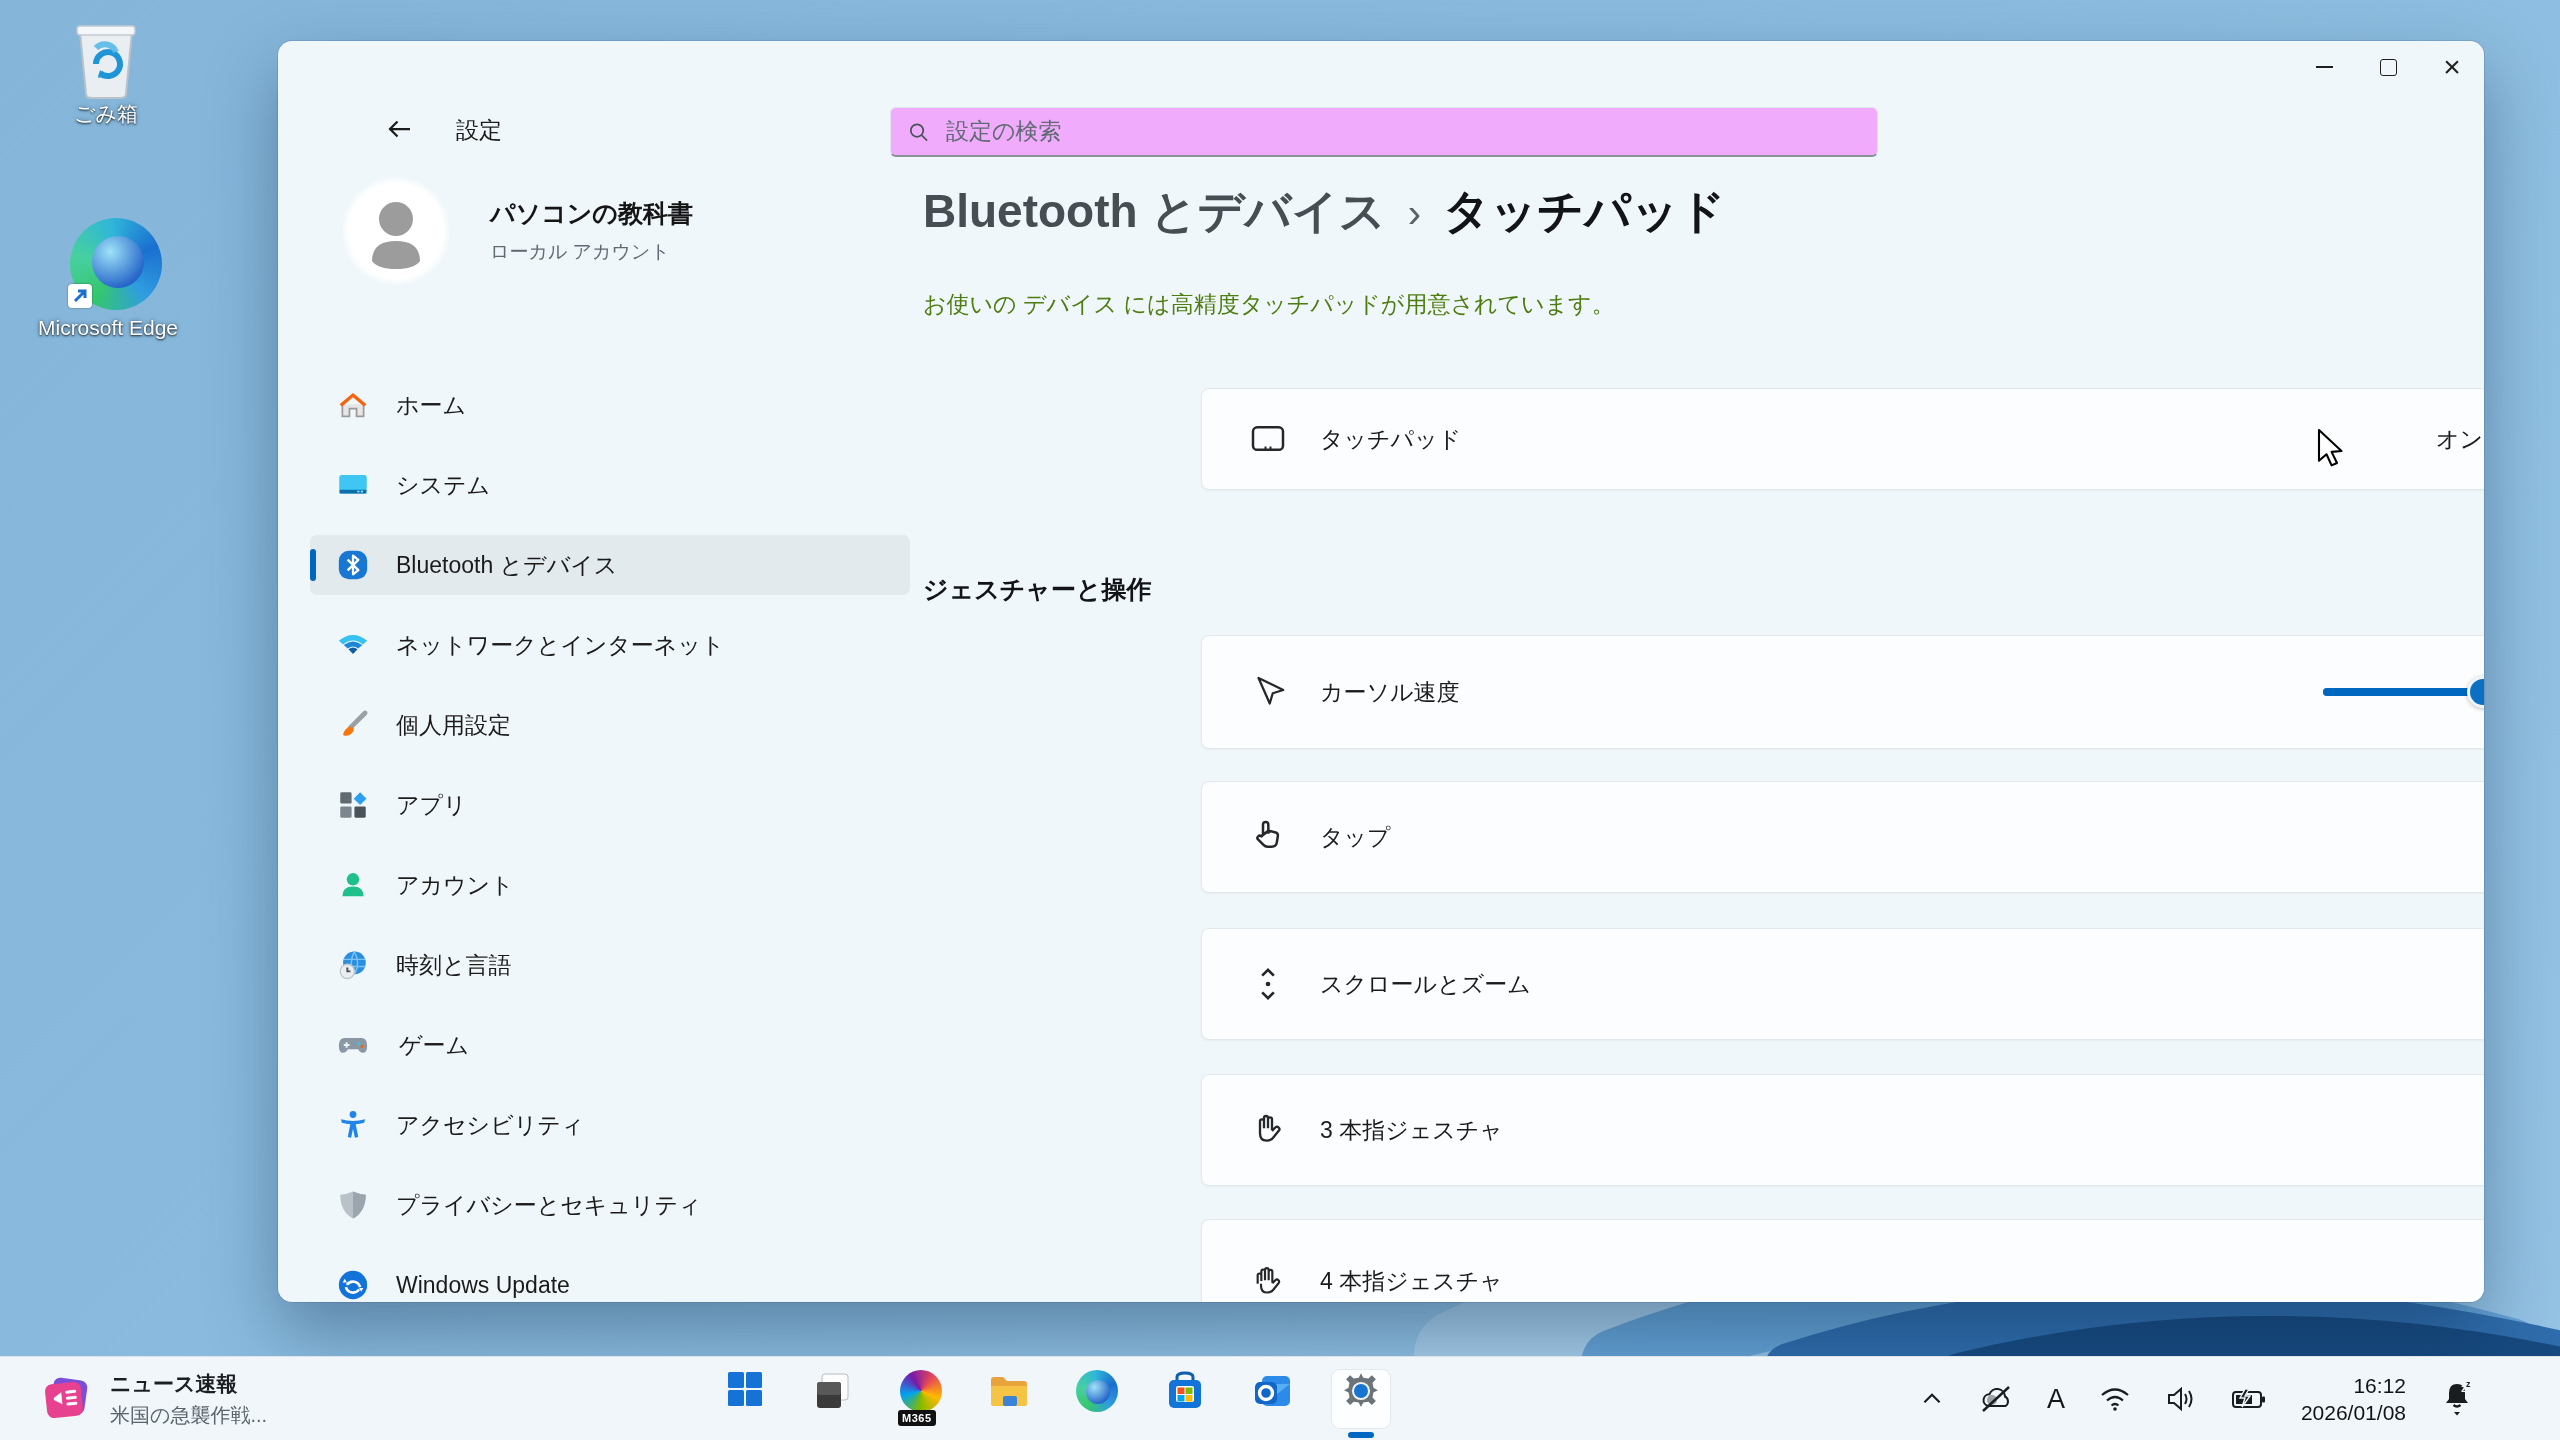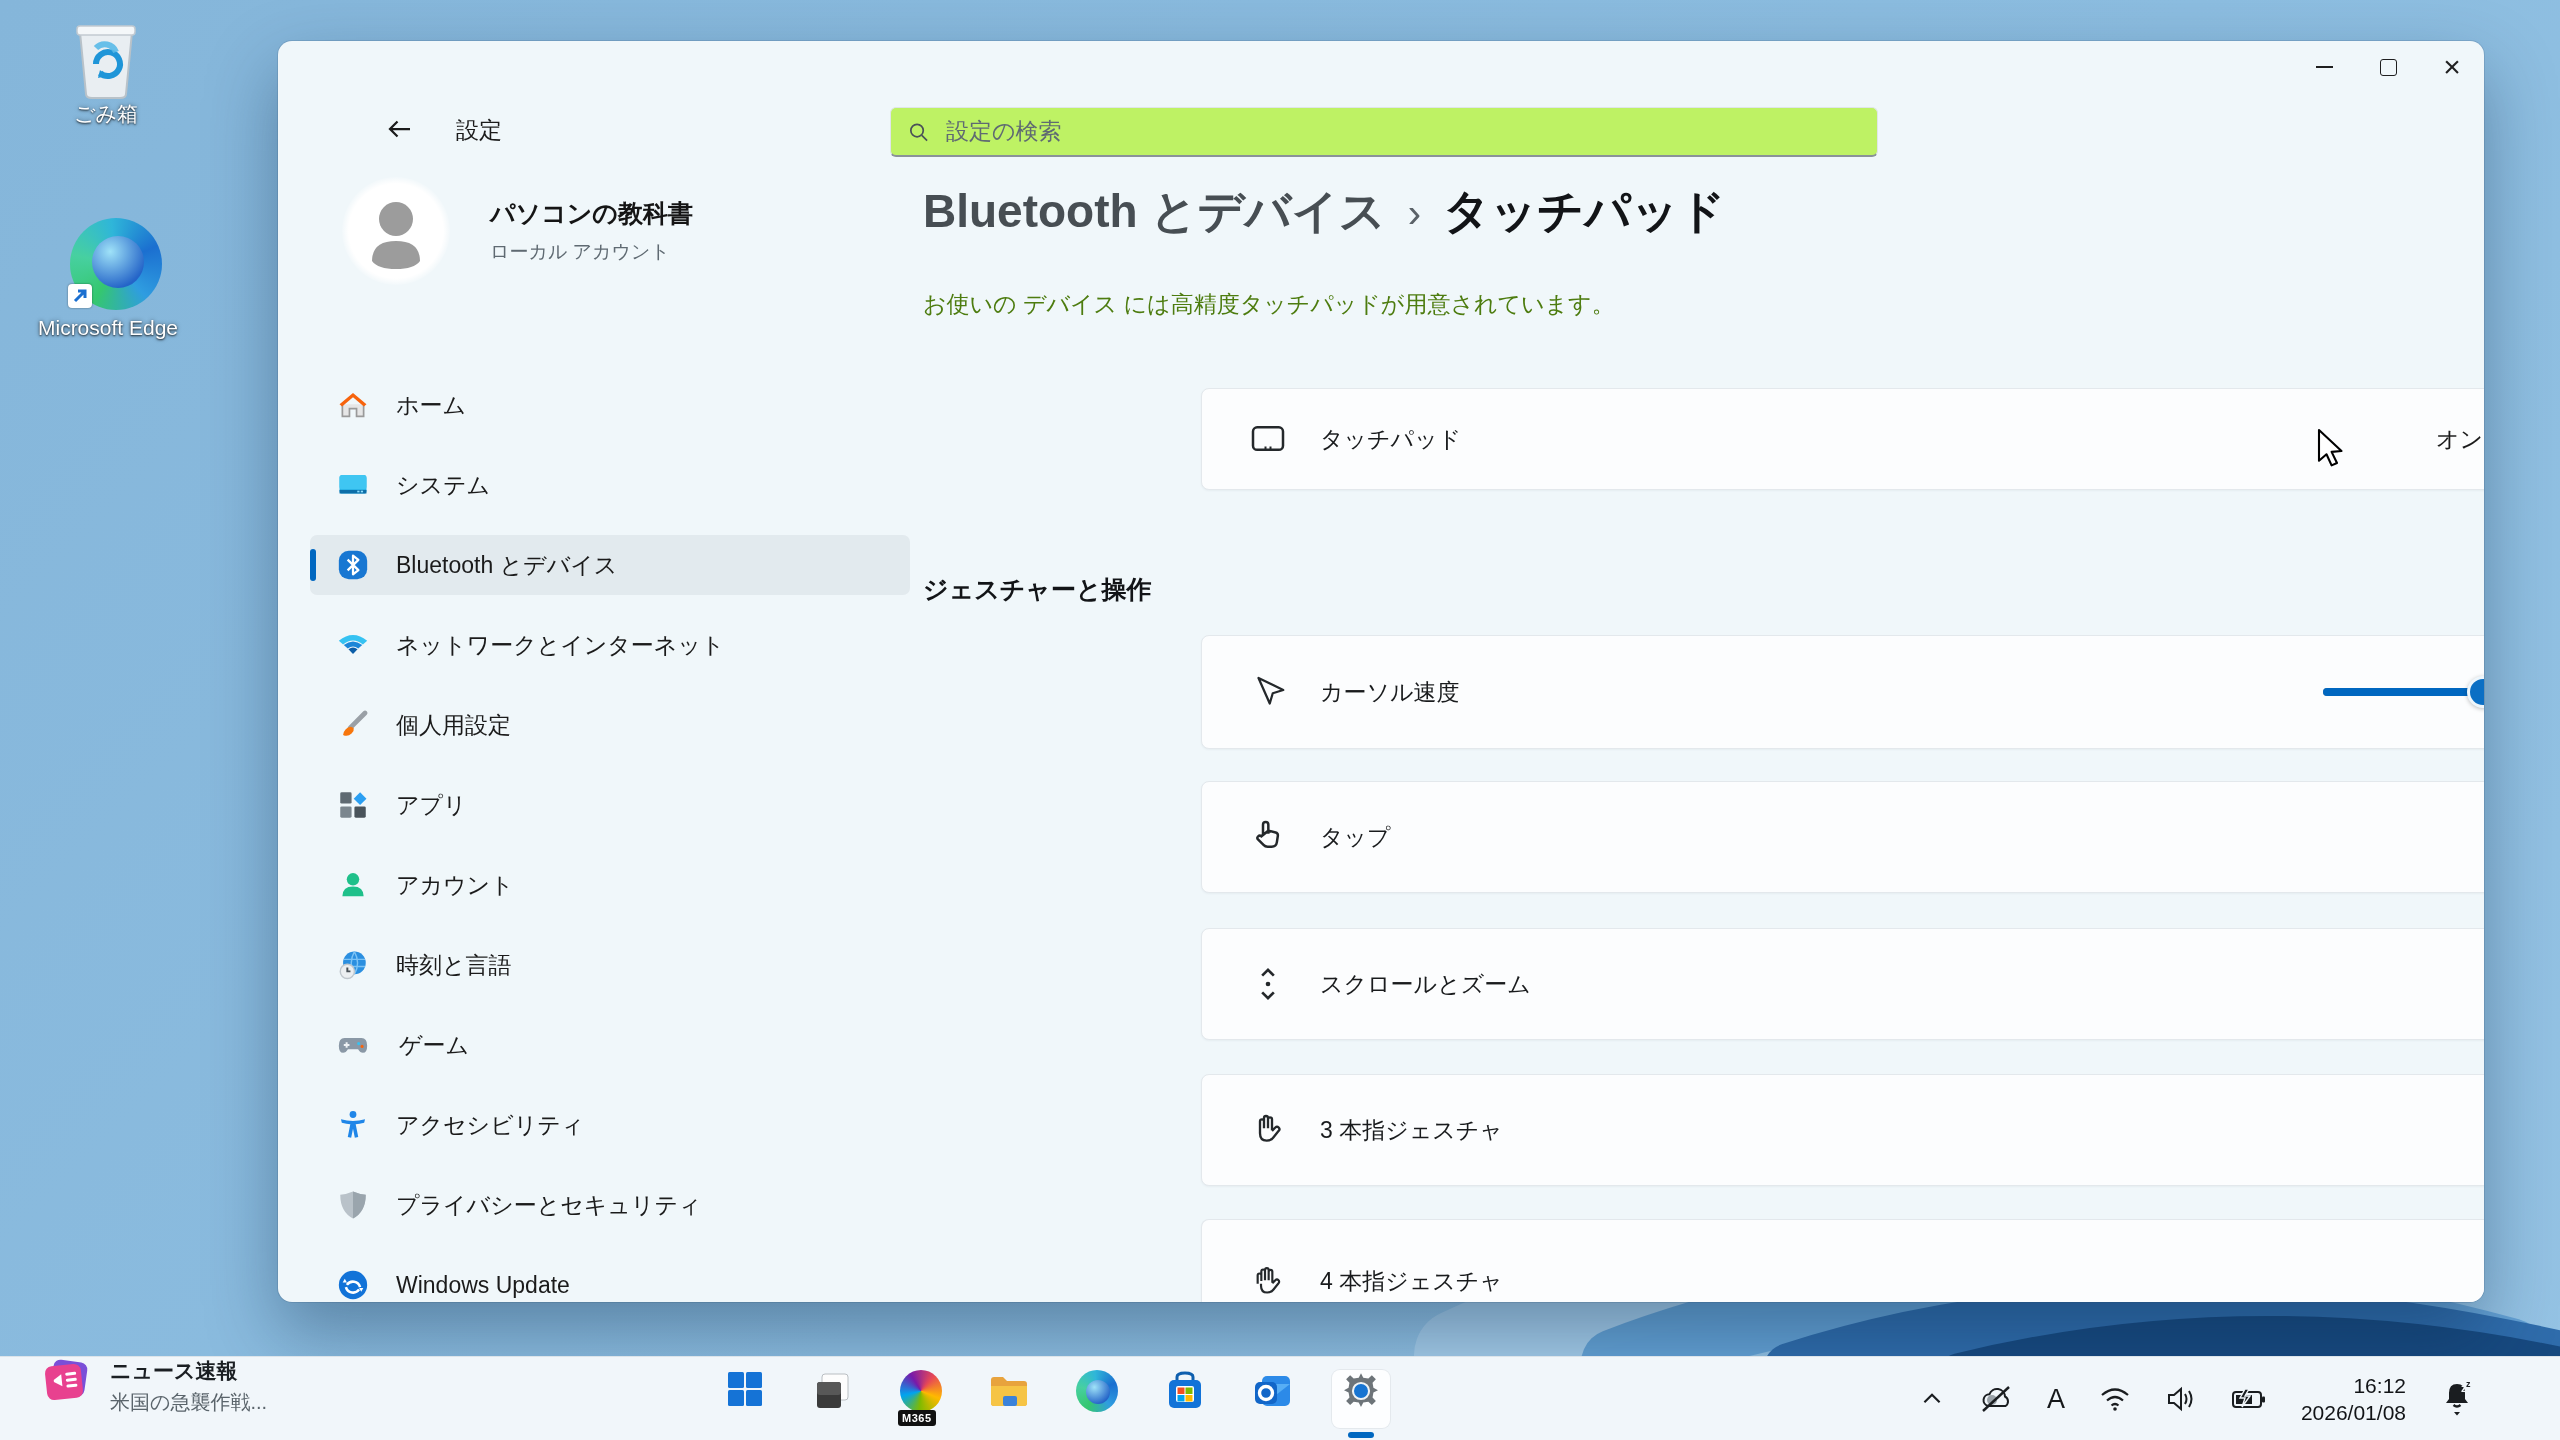--- a/index.html
+++ b/index.html
@@ -12,21 +12,21 @@
   
   .desk-label{color:#fff;font-size:21px;text-align:center;
     text-shadow:0 1px 2px rgba(0,0,0,.75),0 0 4px rgba(0,0,0,.5);}
 
   
   #win{left:278px;top:41px;width:2206px;height:1261px;background:#f0f7fa;border-radius:14px;
     box-shadow:0 30px 70px rgba(10,40,70,.38),0 0 0 1px rgba(60,90,120,.18);overflow:hidden;}
   .chrome-btn{width:64px;height:52px;display:flex;align-items:center;justify-content:center;color:#1f1f1f;}
   .titlebar-text{font-size:23px;color:#1b1b1b;}
 
-  .searchbox{left:612px;top:66px;width:988px;height:50px;background:#bef264;border:1px solid #e0e5e9;
+  .searchbox{left:612px;top:66px;width:988px;height:50px;background:#f0abfc;border:1px solid #e0e5e9;
     border-bottom:2px solid #8a9298;border-radius:6px;display:flex;align-items:center;gap:14px;padding:0 16px;box-sizing:border-box;}
   .searchbox input{border:none;outline:none;font-size:23px;color:#444;background:transparent;width:100%;
     font-family:"Liberation Sans","DejaVu Sans",sans-serif;}
   .searchbox input::placeholder{color:#5f6a72;opacity:1;}
 
   
   .acct-name{font-size:25px;font-weight:700;color:#151515;}
   .acct-sub{font-size:19px;color:#5f6a72;margin-top:6px;}
   .nav-item{left:32px;width:600px;height:60px;border-radius:7px;display:flex;align-items:center;gap:26px;
     padding-left:26px;box-sizing:border-box;font-size:23px;color:#1b1b1b;}
@@ -323,21 +323,21 @@
     </div>
 
   </div>
 
   <svg class="abs" style="left:2316px;top:428px;z-index:50;" width="36" height="40" viewBox="0 0 24 26">
     <path d="M2 1 L17 15 L10.4 15.6 L14 23 L10.4 24.6 L7 17.2 L2 21.5 Z" fill="#fff" stroke="#000" stroke-width="1.4" stroke-linejoin="round"></path>
   </svg>
 
   <div id="taskbar" class="abs">
 
-    <div class="abs" style="left:28px;top:0;height:84px;display:flex;align-items:flex-start;gap:20px;padding:0 14px;">
+    <div class="abs" style="left:28px;top:0;height:84px;display:flex;align-items:center;gap:20px;padding:0 14px;">
       <svg width="48" height="48" viewBox="0 0 48 48">
         <rect x="10" y="4" width="34" height="34" rx="7" transform="rotate(8 27 21)" fill="#7a4fd8"></rect>
         <rect x="4" y="8" width="36" height="34" rx="7" transform="rotate(-6 22 25)" fill="#e8418f"></rect>
         <path d="M12 22 l8 -5 v12 l-8 -5z" fill="#fff" transform="rotate(-6 22 25)"></path>
         <rect x="24" y="16" width="11" height="3" rx="1.5" fill="#fff" transform="rotate(-6 22 25)"></rect>
         <rect x="24" y="22" width="11" height="3" rx="1.5" fill="#fff" transform="rotate(-6 22 25)"></rect>
         <rect x="24" y="28" width="11" height="3" rx="1.5" fill="#fff" transform="rotate(-6 22 25)"></rect>
       </svg>
       <div>
         <div class="news-title">ニュース速報</div>

